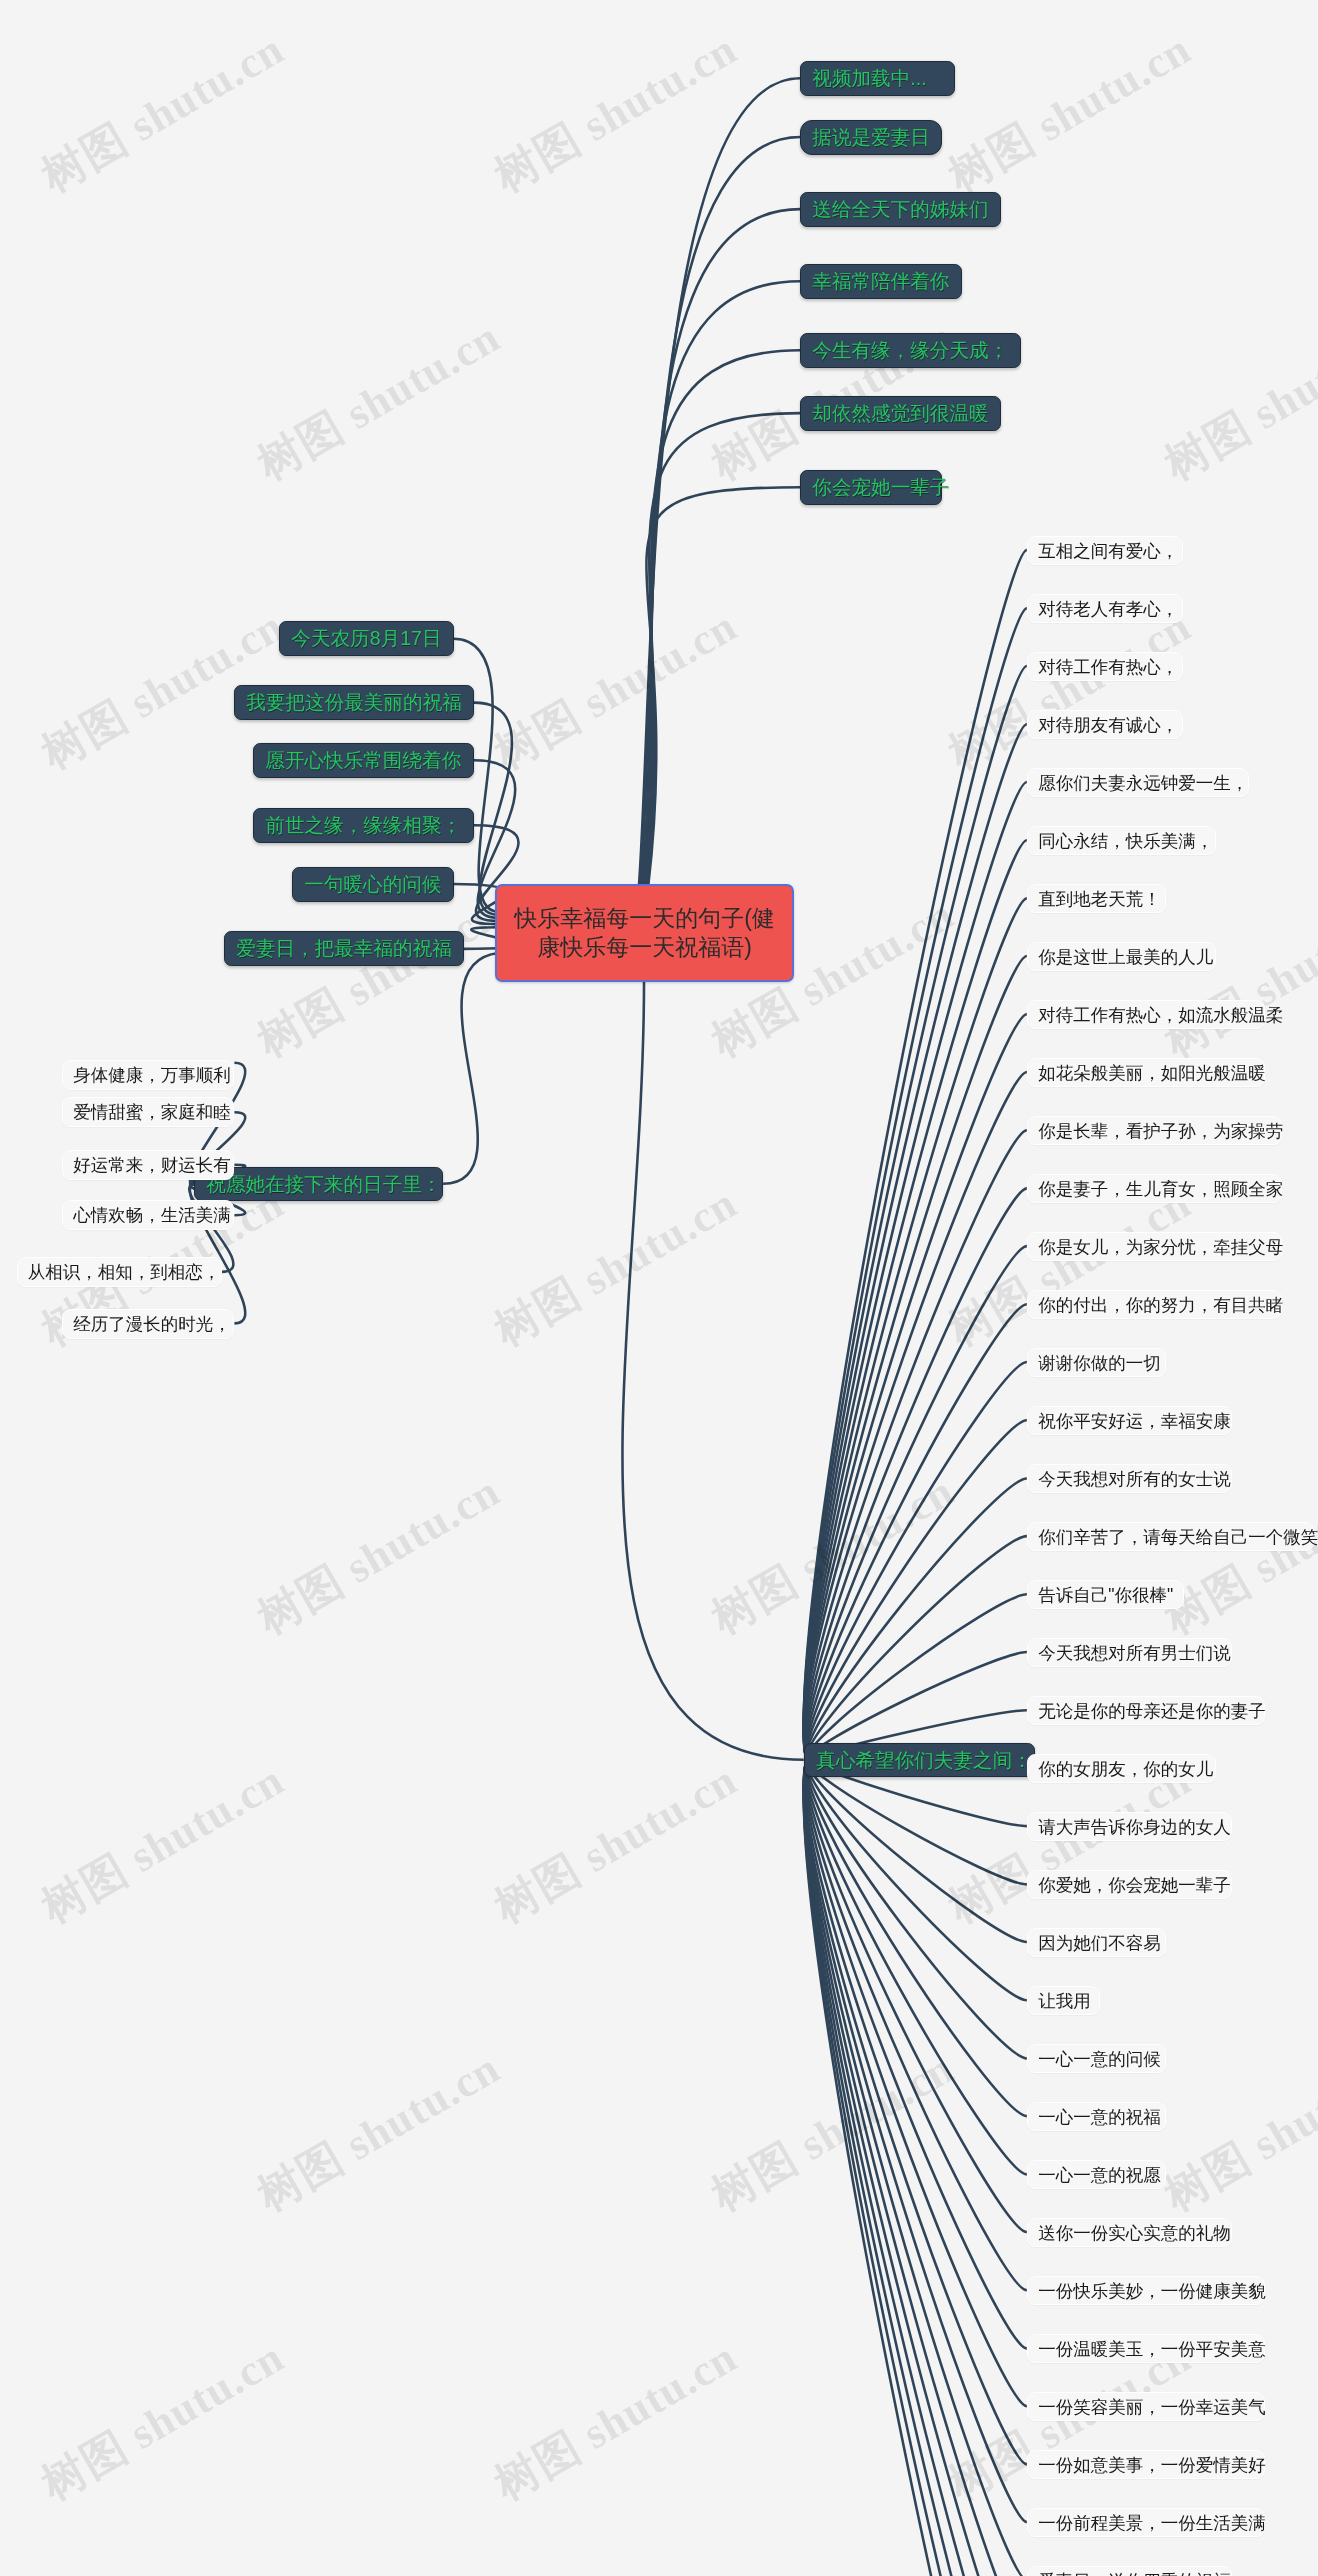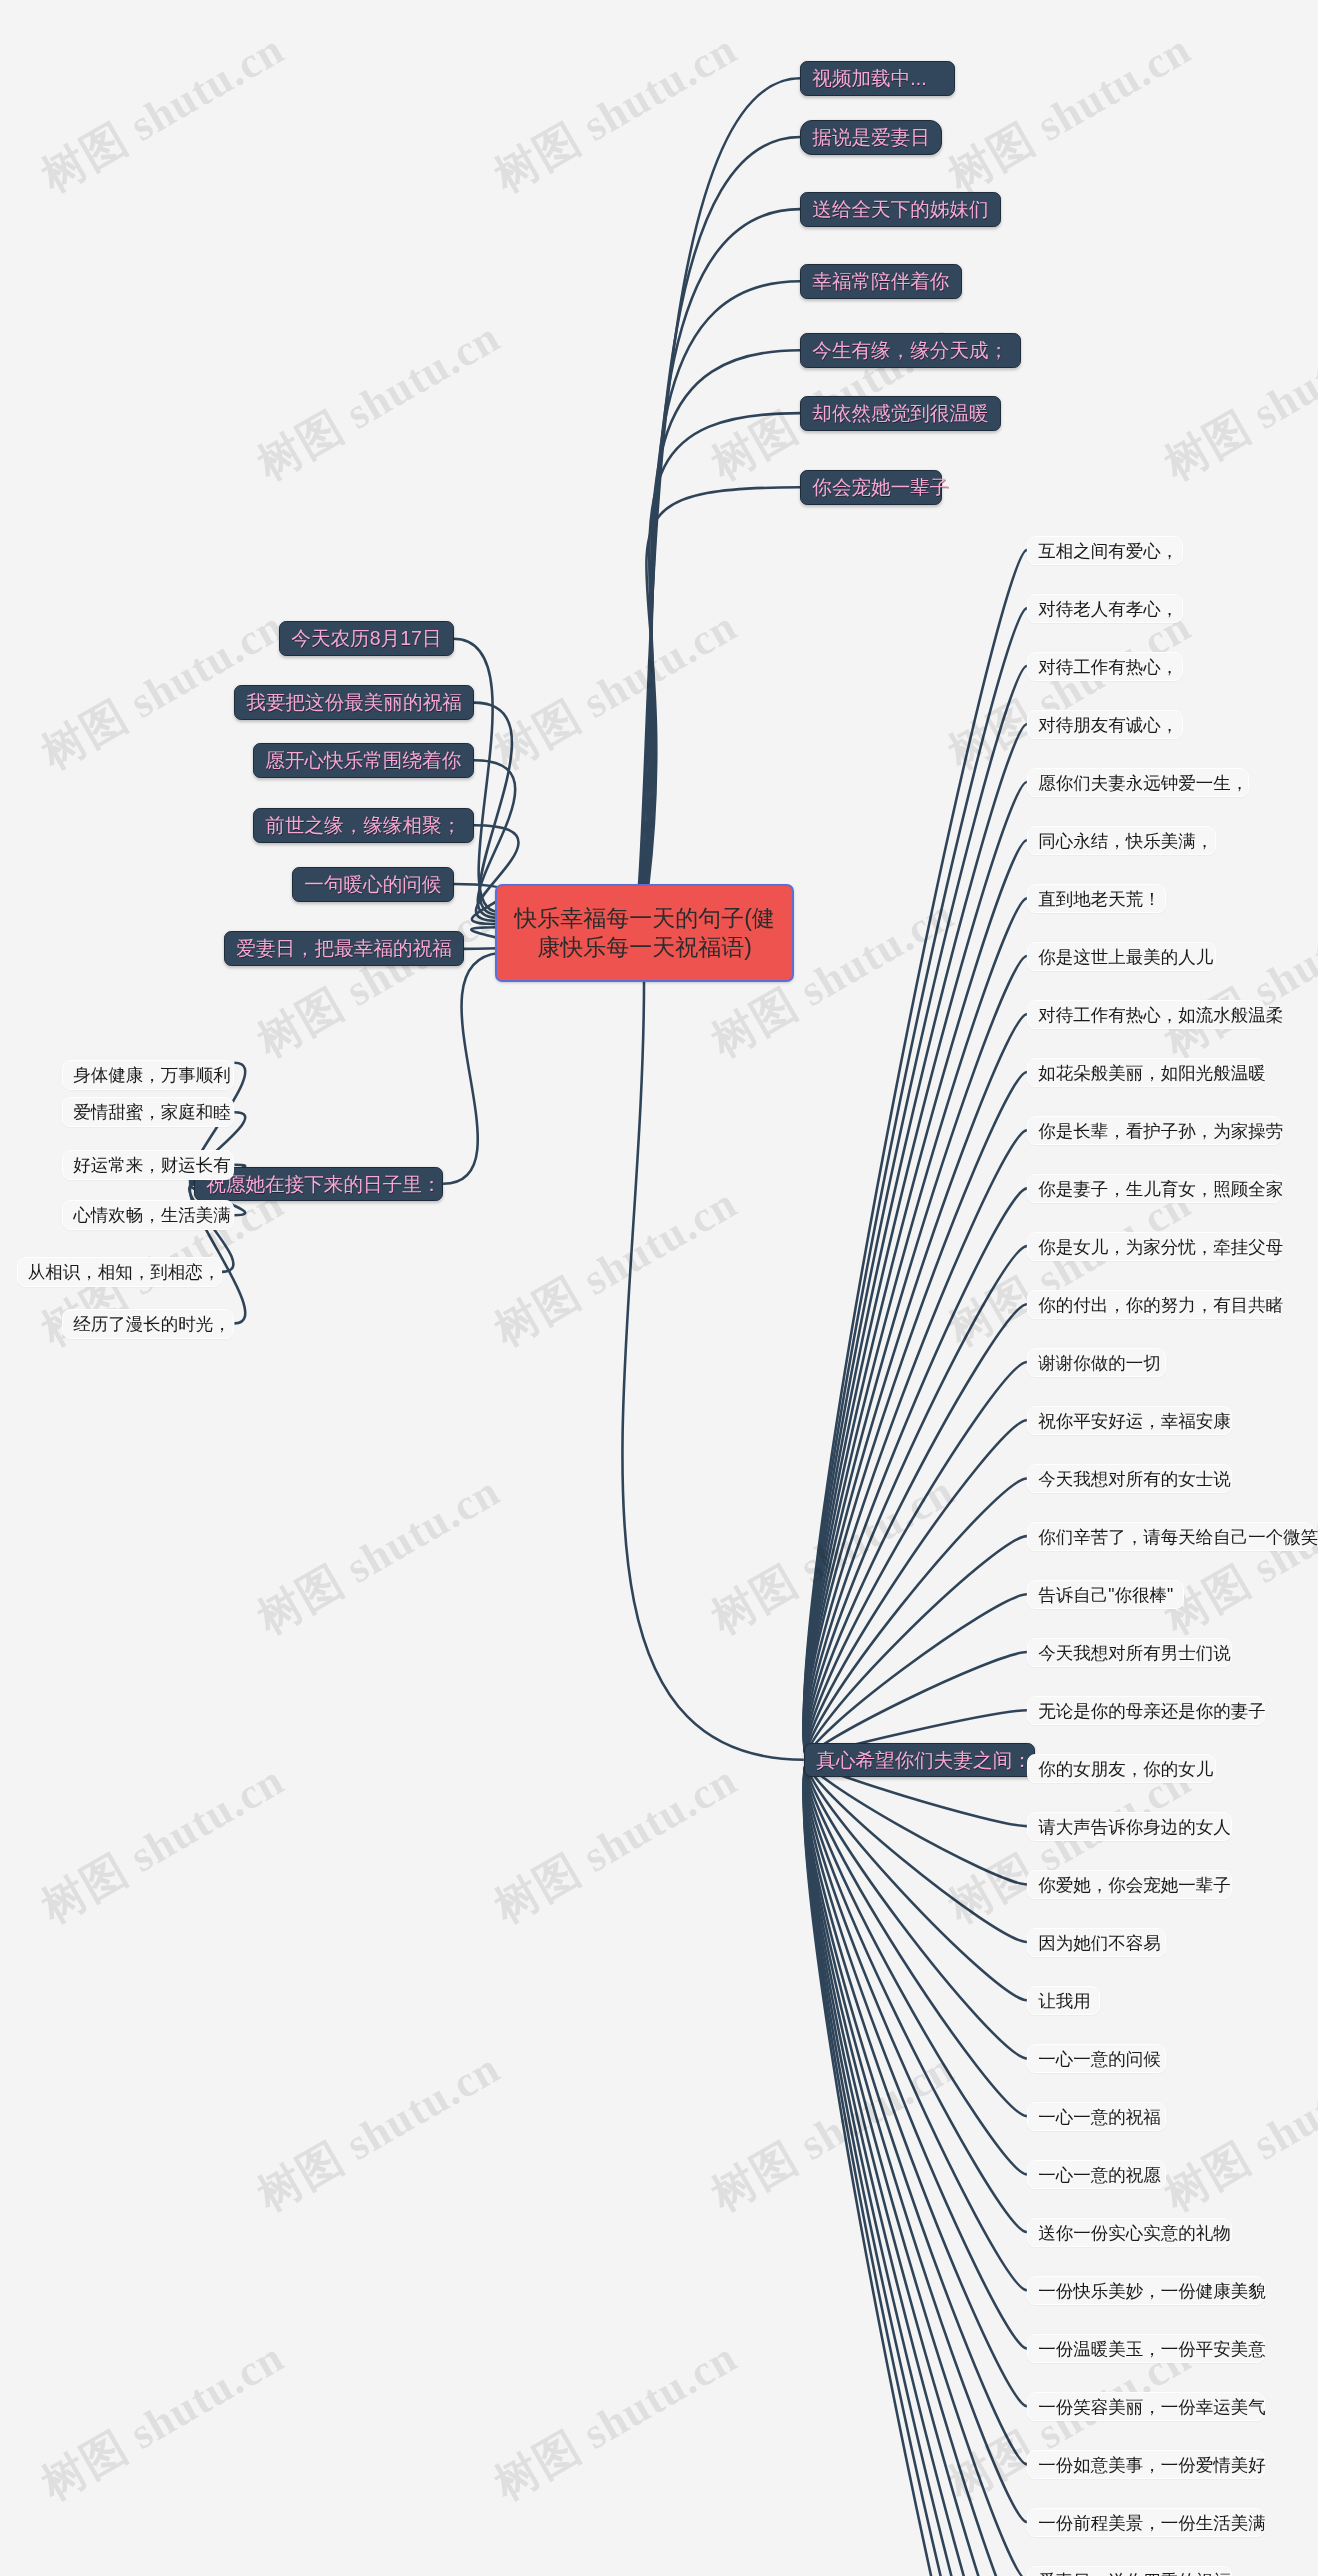--- a/index.html
+++ b/index.html
@@ -32,21 +32,21 @@
     background:#ef5350;border:2.1px solid #5b6fd8;border-radius:7.2px;
     color:#2b2b2b;font-size:23px;line-height:1.28;font-weight:400;
     padding:9.3px 11.3px;justify-content:center;text-align:center;
     white-space:normal;
     box-shadow:0 1px 2.6px rgba(0,0,0,.18);
   }
 
   
   .node.dark{
     background:#32465c;border:1.5px solid #1d2b3a;border-radius:7.2px;
-    color:#f9a8d4;font-size:19.6px;padding:7.2px 11.3px;
+    color:#22c55e;font-size:19.6px;padding:7.2px 11.3px;
     text-shadow:0.5px 0.5px 0 rgba(0,0,0,.45);
     box-shadow:0 1.5px 3.1px rgba(0,0,0,.22);
   }
 
   
   .node.leaf{
     background:#f7f7f8;border:1.5px solid #ffffff;border-radius:8.2px;
     color:#1a1a1a;font-size:17.5px;padding:5.7px 10.3px;
     box-shadow:0 0.5px 1.5px rgba(0,0,0,.04);
   }

